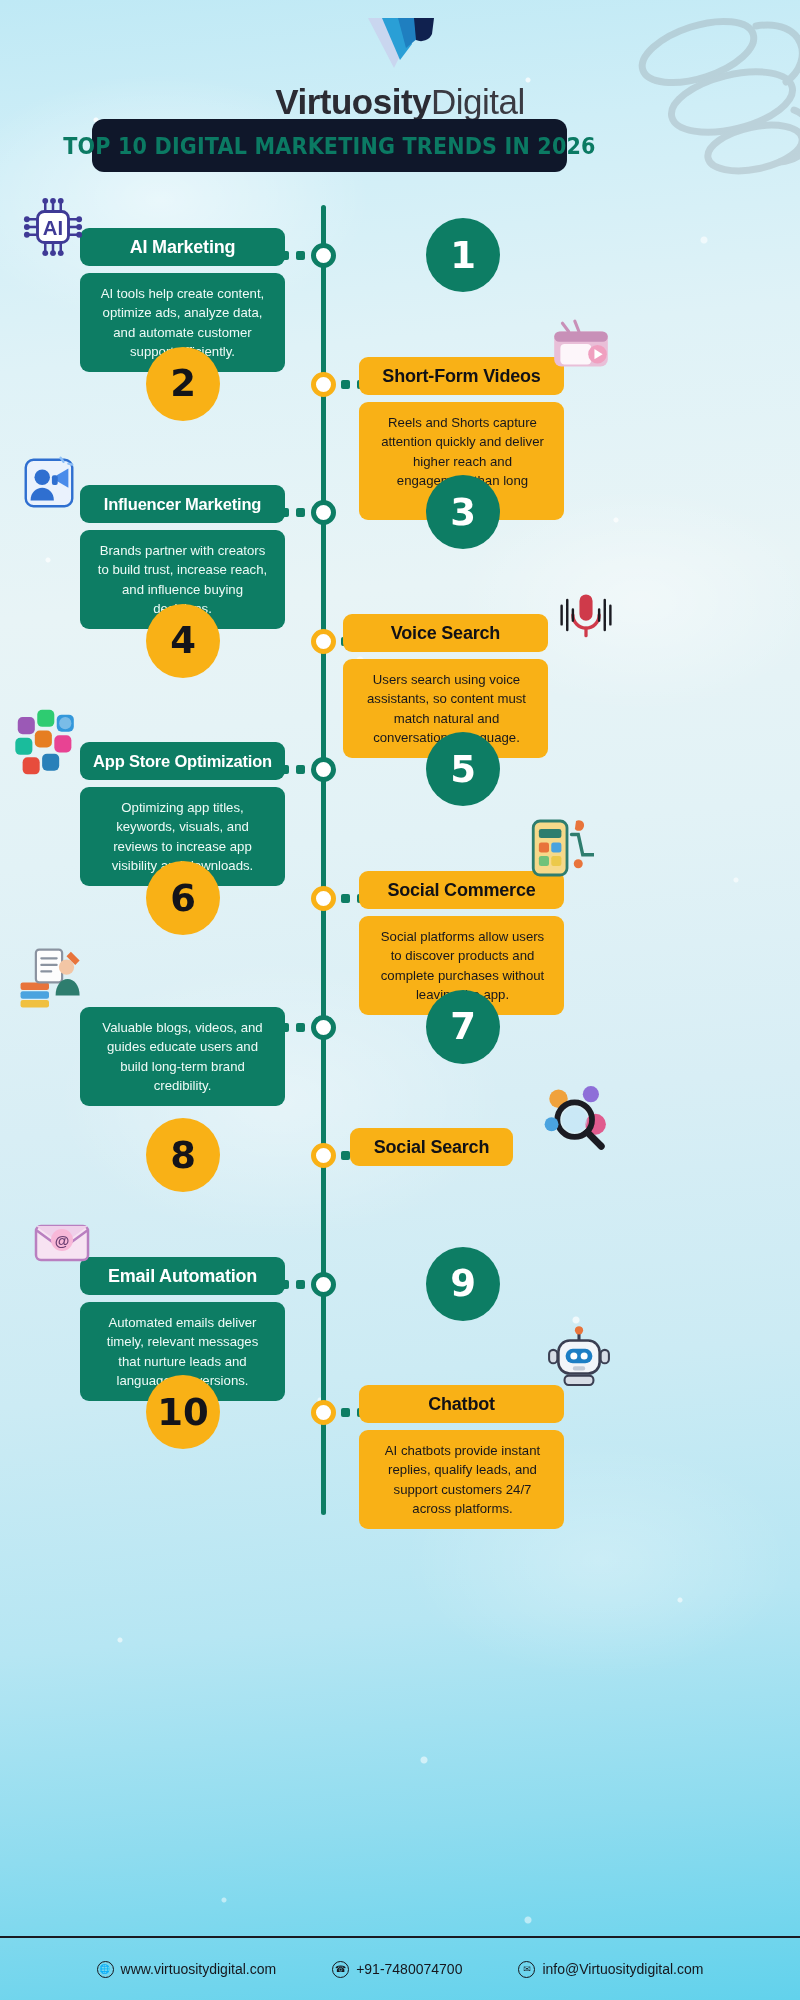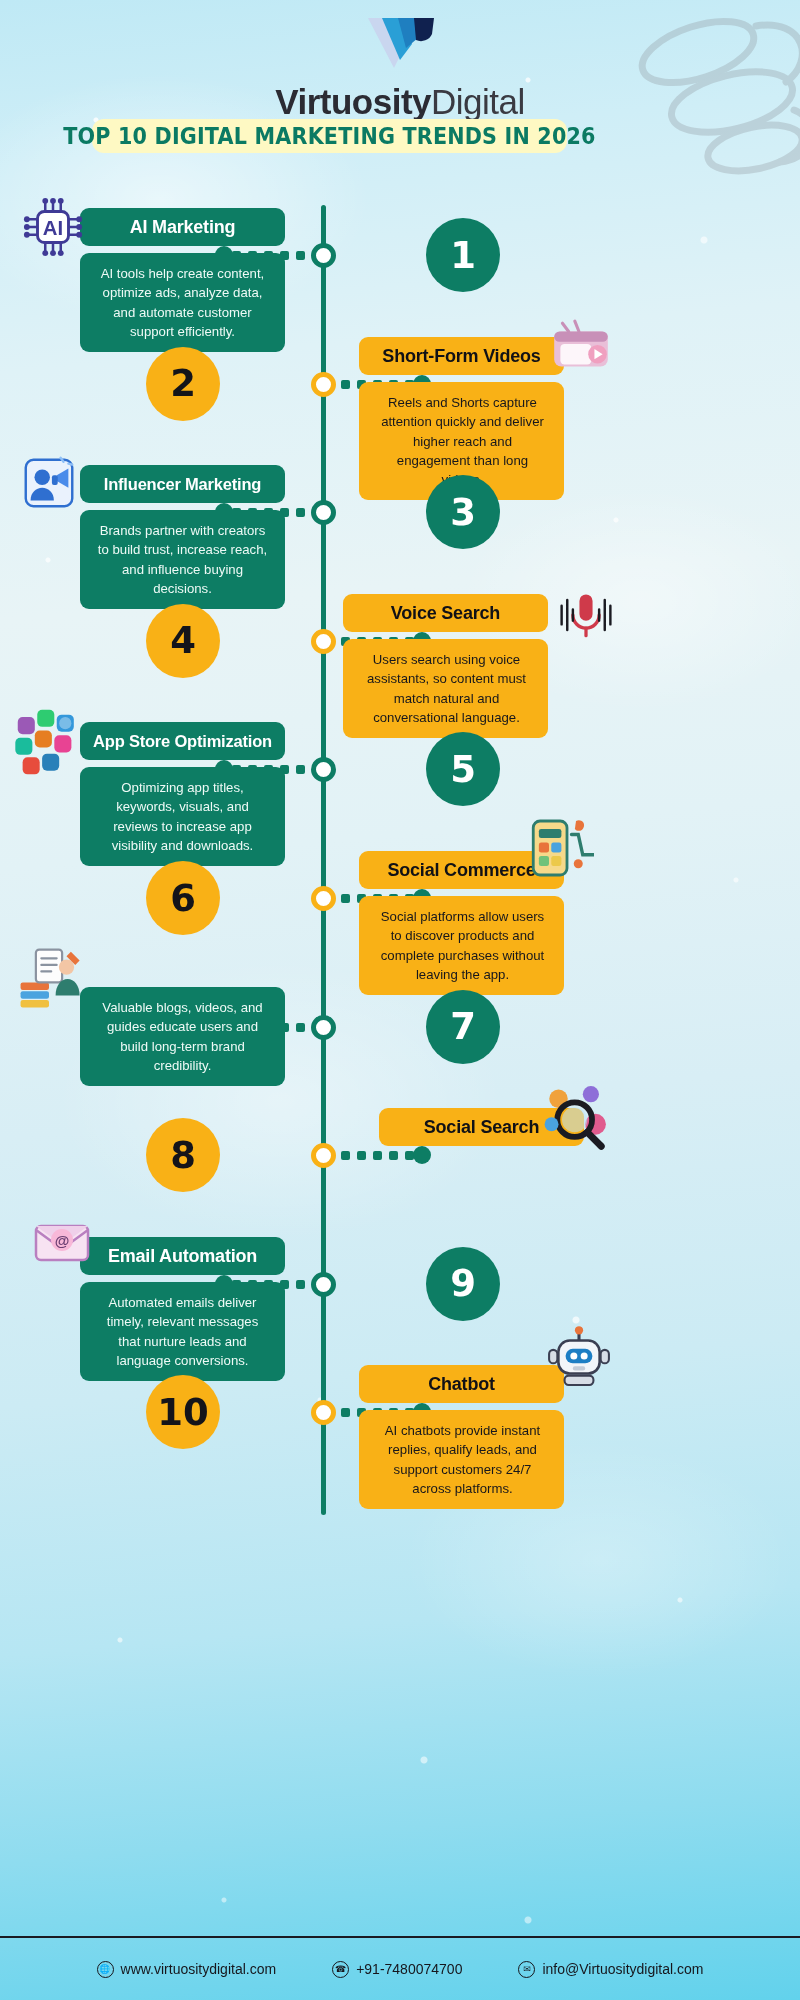--- a/index.html
+++ b/index.html
@@ -56,22 +56,22 @@
   .logo-mark { display:block; margin:0 auto; }
   .logo-name { font-size:35px; letter-spacing:-.5px; line-height:1; margin-top:12px; }
   .logo-name .v { font-weight:700; color:#2b2b33; }
   .logo-name .d { font-weight:400; color:#3a3a42; }
   .logo-tag {
     font-size:10.5px; font-weight:600; color:#4a4a55;
     letter-spacing:.3px; margin-top:3px;
   }
 
   .title-banner {
-    position:absolute; top:119px; left:92px; width:475px; height:34px;
-    background:#fef9c3; border-radius:12px;
+    position:absolute; top:119px; left:92px; width:475px; height:53px;
+    background:#0f172a; border-radius:12px;
     display:flex; align-items:center; justify-content:center;
   }
   .title-banner span {
     font-family:"DejaVu Sans", sans-serif;
     font-weight:700; font-size:22.5px; color:#0b7a63;
     letter-spacing:.2px; transform:scaleX(.92); white-space:nowrap;
   }
 
   
   .spine {
@@ -94,21 +94,21 @@
   
   .badge {
     position:absolute; width:74px; height:74px; border-radius:50%;
     display:flex; align-items:center; justify-content:center;
     font-family:"DejaVu Sans", sans-serif; font-weight:700; font-size:37px;
   }
   .badge.teal { background:#0d7d64; color:#ffffff; }
   .badge.yellow { background:#f9b116; color:#14141a; }
 
   
-  .card { position:absolute; }
+  .card { position:absolute;margin-top:20px; }
   .card-head {
     border-radius:9px; height:38px; display:flex; align-items:center;
     justify-content:center; padding:0 14px;
     font-weight:700; font-size:18px; letter-spacing:-.2px; white-space:nowrap;
   }
   .card-body {
     border-radius:9px; margin-top:7px; padding:11px 14px;
     font-size:13.2px; line-height:1.46; text-align:center;
   }
   .teal .card-head { background:#0d7d64; color:#ffffff; }
@@ -375,21 +375,21 @@
            <rect x="6" y="52" width="26" height="7" rx="2" fill="#f0c040"></rect>
            <rect x="20" y="6" width="24" height="30" rx="3" fill="#fdfdfd" stroke="#8a93a0" stroke-width="2"></rect>
            <g stroke="#8a93a0" stroke-width="2" stroke-linecap="round">
              <path d="M25 14h14M25 20h14M25 26h9"></path>
            </g>
            <circle cx="48" cy="22" r="7" fill="#f3c6a5"></circle>
            <path d="M38 48c0-9 5-15 11-15s11 6 11 15z" fill="#2e7d6e"></path>
            <path d="M52 8l8 8-4 4-8-8z" fill="#e8743b"></path>
       </svg></div>
     <div class="badge yellow" style="top: 1118.2px; left: 146px;">8</div>
-    <div class="card yellowc" style="width: 205px; left: 379px; top: 1108px;">
+    <div class="card yellowc" style="width: 163px; left: 350px; top: 1108px;">
       <div class="card-head">Social Search</div>
     </div>
     <div class="card-icon" style="left: 540px; top: 1078px; width: 74px; height: 74px;"><svg viewBox="0 0 64 64" width="74" height="74">
         <circle cx="16" cy="18" r="8" fill="#f0a23c"></circle>
            <circle cx="44" cy="14" r="7" fill="#8e6fd8"></circle>
            <circle cx="48" cy="40" r="9" fill="#e05b8e"></circle>
            <circle cx="30" cy="36" r="15" fill="none" stroke="#1b1b22" stroke-width="5"></circle>
            <circle cx="30" cy="36" r="11" fill="#bfe3f5" opacity=".55"></circle>
            <path d="M41 47l12 12" stroke="#1b1b22" stroke-width="6" stroke-linecap="round"></path>
            <circle cx="10" cy="40" r="6" fill="#4aa3df"></circle>

